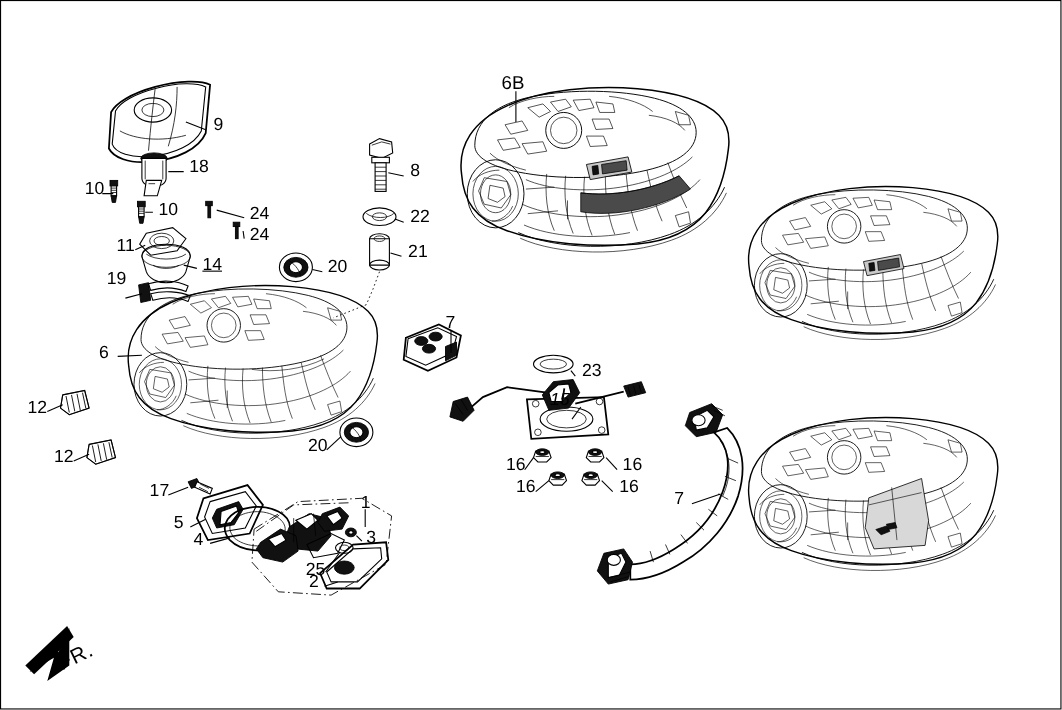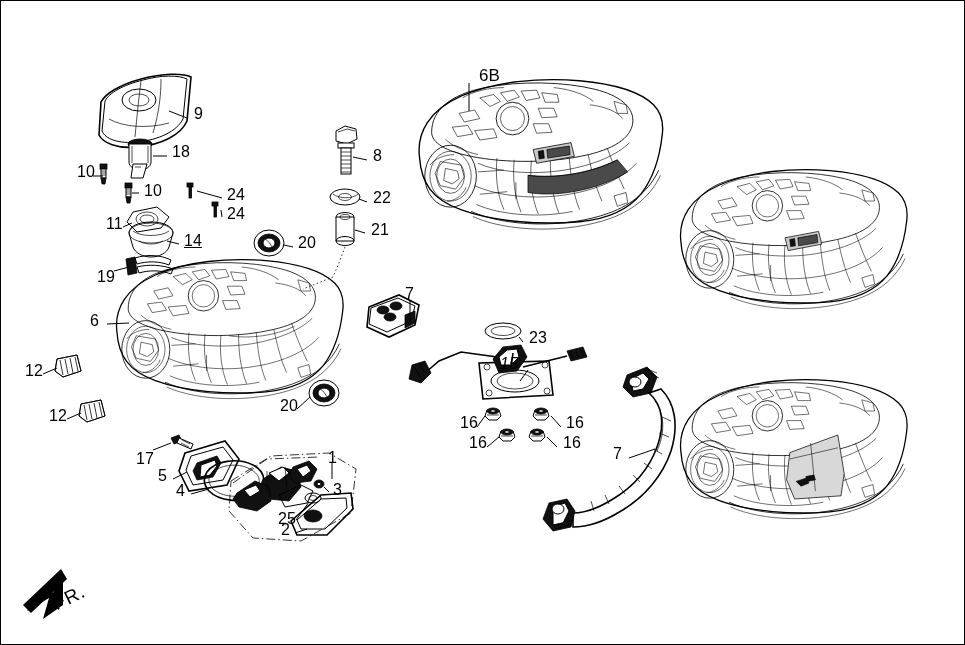--- a/index.html
+++ b/index.html
@@ -438,42 +438,42 @@
 <div class="layer">
 
   <div class="lbl" style="left:193px;top:105px;">9</div>
   <div class="lbl" style="left:171px;top:143px;">18</div>
   <div class="lbl" style="left:76px;top:163px;">10</div>
   <div class="lbl" style="left:143px;top:182px;">10</div>
   <div class="lbl" style="left:226px;top:186px;">24</div>
   <div class="lbl" style="left:226px;top:205px;">24</div>
   <div class="lbl" style="left:105px;top:215px;text-align:right;">11</div>
   <div class="lbl" style="left:183px;top:232px;text-decoration:underline;">14</div>
-  <div class="lbl" style="left:96px;top:268px;">19</div>
+  <div class="lbl" style="left:96px;top:245px;">19</div>
   <div class="lbl" style="left:89px;top:312px;">6</div>
   <div class="lbl" style="left:24px;top:362px;">12</div>
   <div class="lbl" style="left:48px;top:407px;">12</div>
-  <div class="lbl" style="left:135px;top:438px;margin-top:12px;">17</div>
+  <div class="lbl" style="left:135px;top:438px;">17</div>
   <div class="lbl" style="left:157px;top:467px;">5</div>
   <div class="lbl" style="left:175px;top:482px;">4</div>
   <div class="lbl" style="left:297px;top:234px;">20</div>
   <div class="lbl" style="left:279px;top:397px;">20</div>
   <div class="lbl" style="left:327px;top:449px;">1</div>
   <div class="lbl" style="left:332px;top:481px;">3</div>
   <div class="lbl" style="left:277px;top:510px;">25</div>
   <div class="lbl" style="left:280px;top:521px;">2</div>
   <div class="lbl" style="left:372px;top:147px;">8</div>
   <div class="lbl" style="left:372px;top:189px;">22</div>
   <div class="lbl" style="left:370px;top:221px;">21</div>
   <div class="lbl" style="left:404px;top:285px;">7</div>
   <div class="lbl" style="left:528px;top:329px;">23</div>
   <div class="lbl" style="left:499px;top:355px;font-style:italic;">15</div>
   <div class="lbl" style="left:459px;top:414px;">16</div>
   <div class="lbl" style="left:565px;top:414px;">16</div>
   <div class="lbl" style="left:468px;top:434px;">16</div>
   <div class="lbl" style="left:562px;top:434px;">16</div>
   <div class="lbl" style="left:612px;top:445px;">7</div>
-  <div class="lbl big" style="left:455px;top:66px;margin-left:23px;">6B</div>
+  <div class="lbl big" style="left:455px;top:66px;">6B</div>
 
   <div class="frtxt" style="left:58px;top:592px;">FR.</div>
 </div>
 
 </div>
 
 </body></html>

